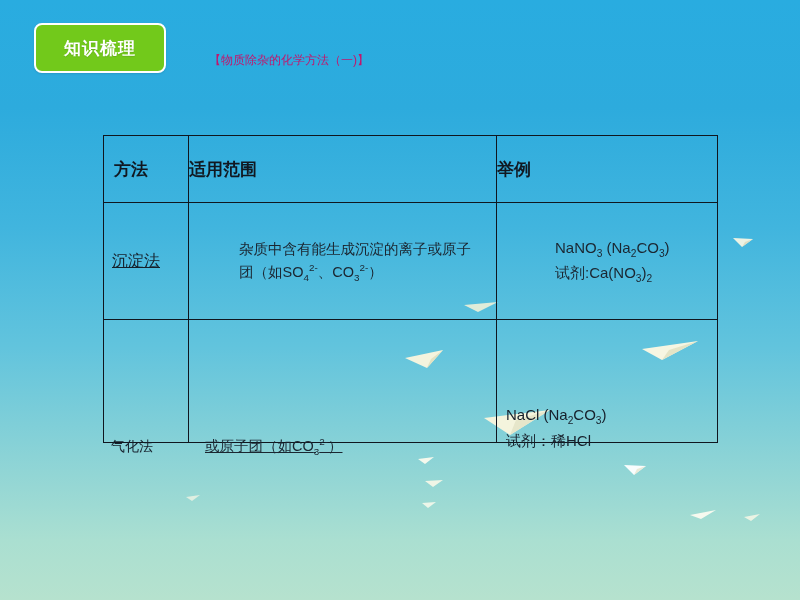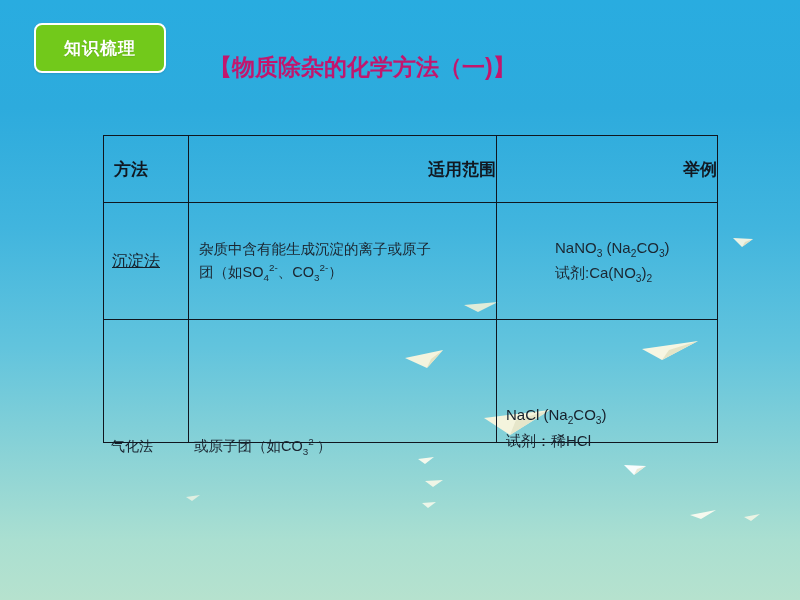--- a/index.html
+++ b/index.html
@@ -57,22 +57,22 @@
     font-size: 17px;
     font-weight: bold;
     letter-spacing: 1px;
     text-shadow: 0 1px 1px rgba(0,0,0,0.12);
   }
 
   .slide-title {
     position: absolute;
     left: 209px;
     top: 52px;
-    font-size: 23px;
-    font-weight: bold;
+    font-size: 12px;
+    font-weight: normal;
     color: #c2166d;
     letter-spacing: 0px;
     white-space: nowrap;
   }
 
   
   .tbl {
     position: absolute;
     left: 103px;
     top: 135px;
@@ -88,21 +88,21 @@
   }
   .tbl .c-method  { width: 84px;  }
   .tbl .c-scope   { width: 307px; }
   .tbl .c-example { width: 220px; }
 
   .r-head td { height: 66px; }
   .r-one  td { height: 116px; }
   .r-two  td { height: 122px; }
 
   .th {
-    text-align: right;
+    text-align: left;
     font-size: 17px;
     font-weight: bold;
     color: #111821;
   }
   .th-left {
     text-align: left;
     padding-left: 10px;
   }
 
   .cell-method {
@@ -111,21 +111,21 @@
     padding-left: 8px;
     text-decoration: underline;
   }
 
   .cell-scope {
     font-size: 14.5px;
     color: #1b2631;
     line-height: 1.62;
     padding: 0 6px 0 10px;
   }
-  .cell-scope .ln { display: block; }
+  .cell-scope .ln { display: block; margin-left: 40px; }
 
   .cell-example {
     font-size: 15px;
     color: #1b2631;
     line-height: 1.65;
     padding-left: 12px;
   }
   .cell-example .ln { display: block; margin-left: 46px; }
 
   sub, sup {
@@ -149,24 +149,25 @@
   }
   .ov-scope-1 {
     position: absolute;
     left: 205px;
     top: 406px;
     font-size: 14.5px;
     color: #1b2631;
   }
   .ov-scope-2 {
     position: absolute;
-    left: 194px;
+    left: 205px;
     top: 437px;
     font-size: 14.5px;
     color: #1b2631;
+    text-decoration: underline;
   }
   .ov-ex-1 {
     position: absolute;
     left: 506px;
     top: 406px;
     font-size: 15px;
     color: #16202b;
   }
   .ov-ex-2 {
     position: absolute;

